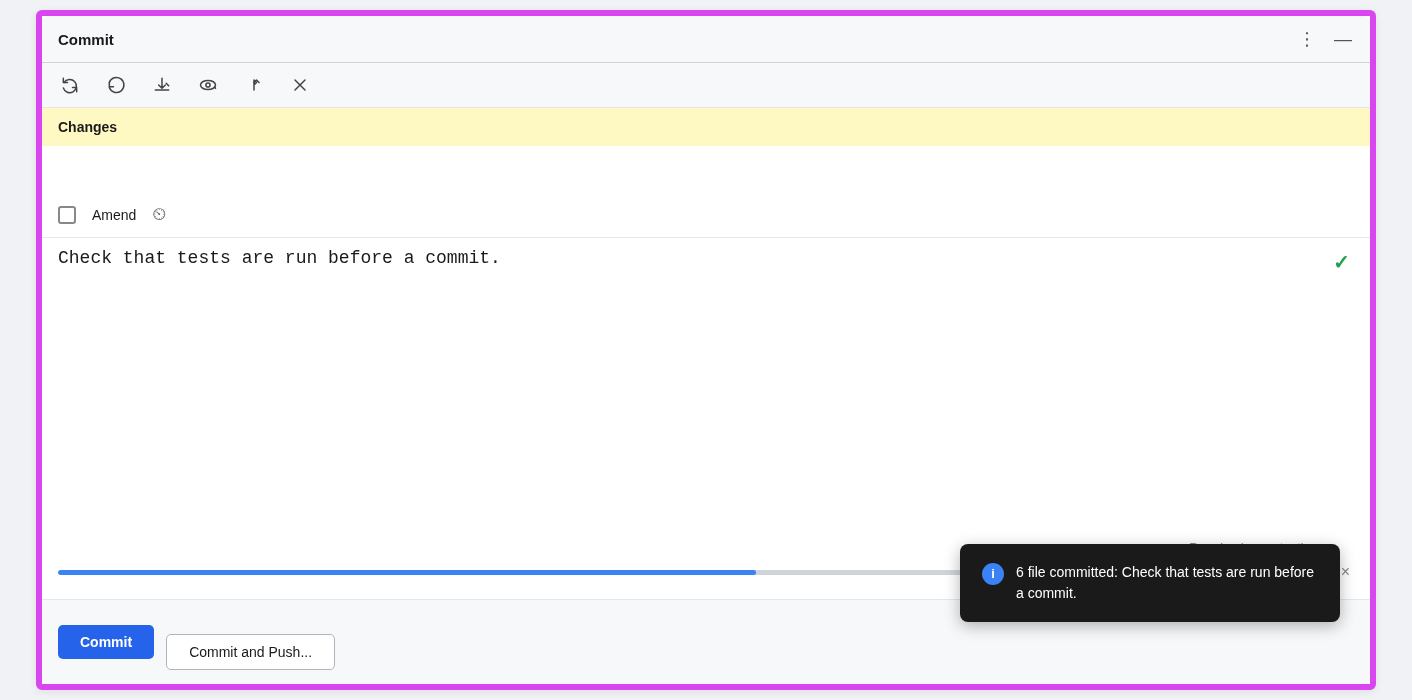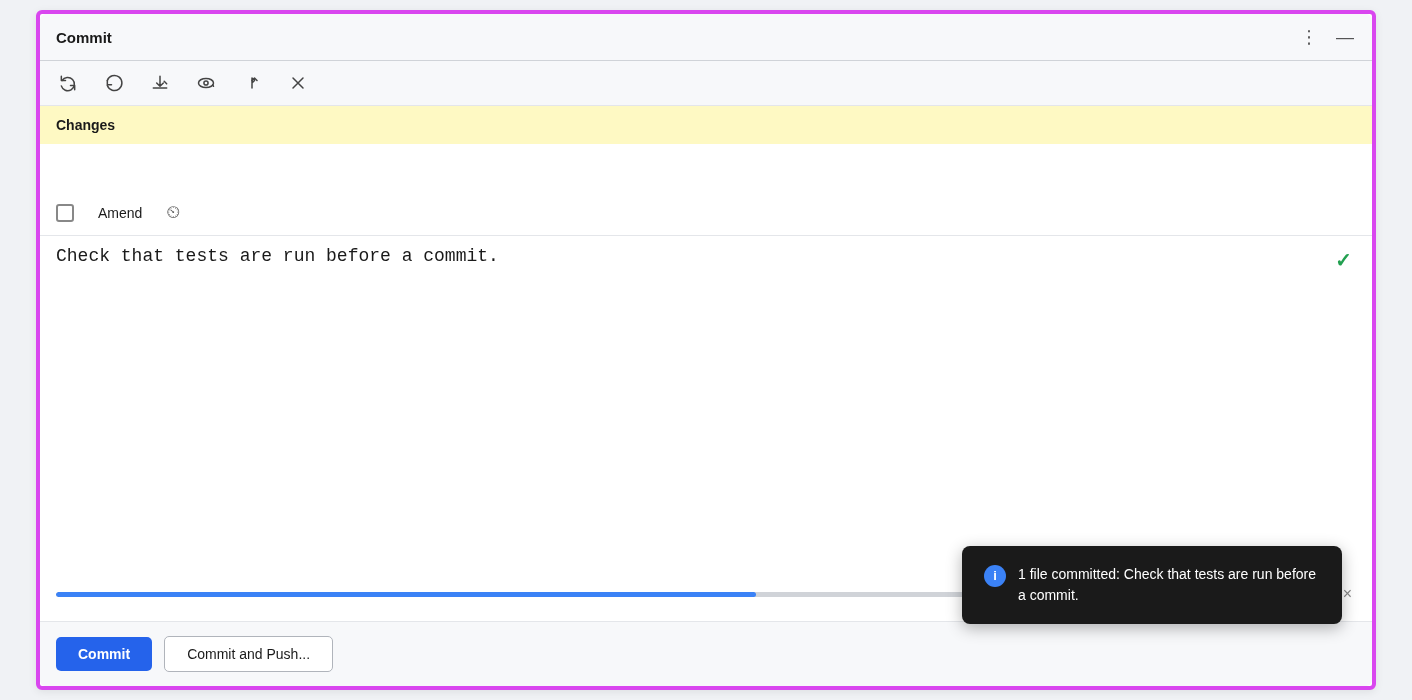--- a/index.html
+++ b/index.html
@@ -10,21 +10,21 @@
       justify-content: center;
       align-items: center;
       width: 1412px;
       height: 700px;
       overflow: hidden;
     }
     .panel {
       width: 1340px;
       height: 680px;
       background: #ffffff;
-      border: 4px solid #d946ef;
+      border: 6px solid #d946ef;
       border-radius: 6px;
       display: flex;
       flex-direction: column;
       position: relative;
       box-shadow: 0 2px 8px rgba(0,0,0,0.08);
     }
     .panel-header {
       display: flex;
       align-items: center;
       justify-content: space-between;
@@ -74,21 +74,21 @@
     .changes-section {
       background: #fef9c3;
       padding: 11px 16px;
       font-size: 14px;
       font-weight: 700;
       color: #1a1a1a;
     }
     .amend-row {
       display: flex;
       align-items: center;
-      gap: 24px;
+      gap: 16px;
       padding: 18px 16px 12px 16px;
     }
     .amend-checkbox {
       width: 18px;
       height: 18px;
       border: 2px solid #888;
       border-radius: 3px;
       background: #fff;
       cursor: pointer;
     }
@@ -181,20 +181,21 @@
     }
     .btn-commit-push {
       background: #fff;
       color: #1a1a1a;
       border: 1.5px solid #b0b4bb;
       border-radius: 5px;
       padding: 9px 22px;
       font-size: 14px;
       font-weight: 500;
       cursor: pointer;
+      margin-top: 20px;
     }
     .toast {
       position: absolute;
       bottom: 62px;
       right: 30px;
       background: #1a1a1a;
       color: #fff;
       border-radius: 8px;
       padding: 18px 22px;
       max-width: 380px;
@@ -321,15 +322,15 @@
     </div>
   </div>
 
   <div class="footer">
     <button class="btn-commit">Commit</button>
     <button class="btn-commit-push">Commit and Push...</button>
   </div>
 
   <div class="toast">
     <div class="toast-icon">i</div>
-    <span class="toast-text">1 file committed: Check that tests are run before a commit.</span>
+    <span class="toast-text">6 file committed: Check that tests are run before a commit.</span>
   </div>
 </div>
 
 </body></html>

